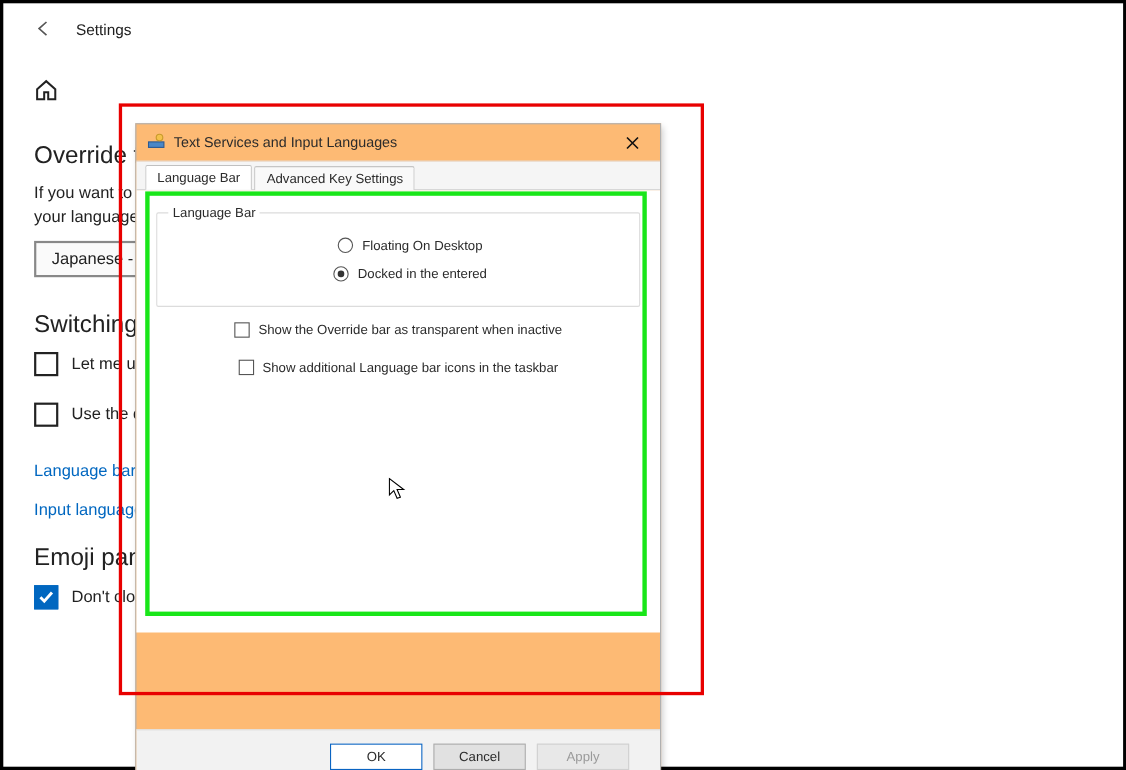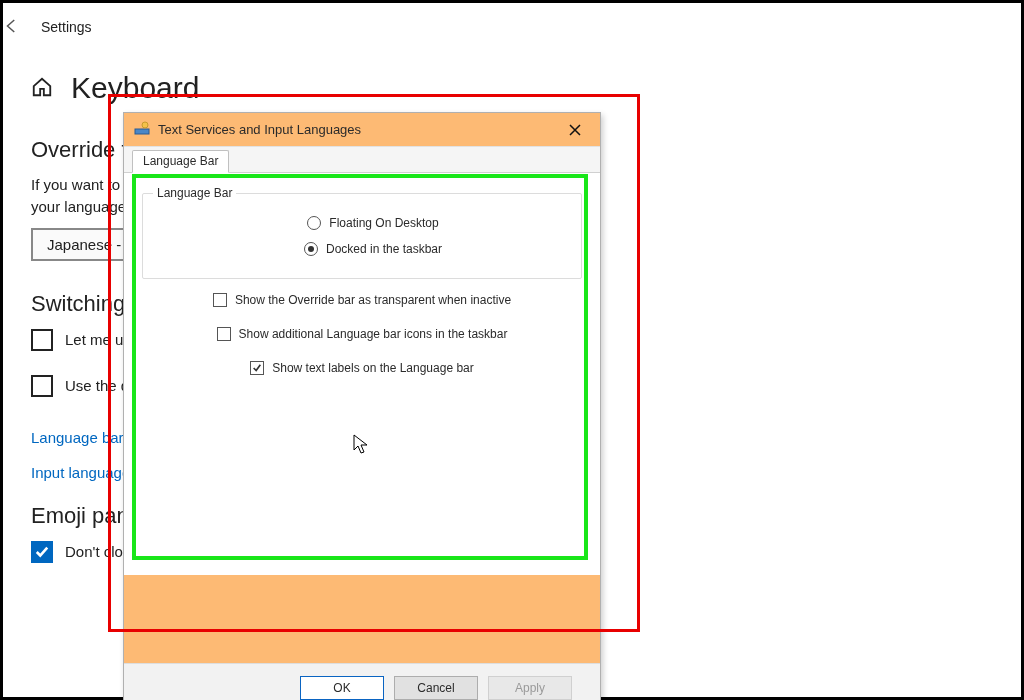--- a/index.html
+++ b/index.html
@@ -16,21 +16,21 @@
     border: 3px solid #000;
     box-sizing: border-box;
   }
   
   .settings-page {
     position: absolute; inset: 3px;
     padding: 8px 0 0 0;
   }
   .settings-header {
     display: flex; align-items: center; gap: 20px;
-    height: 32px; 
+    height: 32px; padding-left: 28px;
   }
   .back-arrow svg { width: 18px; height: 18px; stroke:#555; }
   .settings-title { font-size: 14px; }
   .page-body { padding-left: 28px; padding-top: 28px; }
   .page-heading-row { display: flex; align-items: center; gap: 18px; margin-bottom: 32px;}
   .home-icon svg { width: 22px; height: 22px; stroke:#222; fill:none; stroke-width:2;}
   .page-heading { font-size: 30px; font-weight:400; }
   .section-heading {
     font-size: 22px; font-weight: 400; margin: 0 0 12px 0; color:#222;
   }
@@ -181,21 +181,20 @@
   </div>
 
   <div class="page-body">
 
     <div class="page-heading-row">
       <span class="home-icon">
         <svg viewBox="0 0 24 24">
             <path d="M3 11 L12 3 L21 11 V21 H14 V14 H10 V21 H3 Z"></path>
           </svg>
       </span>
-      <span class="page-heading">Keyboard</span>
     </div>
 
     <h3 class="section-heading">Override f</h3>
     <p class="body-text">If you want to</p>
     <p class="body-text" style="margin-top:-8px;">your language</p>
     <div class="language-select">Japanese - M</div>
 
     <h3 class="section-heading">Switching</h3>
     <div class="check-row">
       <span class="checkbox"></span>
@@ -233,51 +232,44 @@
     <span class="dlg-title">Text Services and Input Languages</span>
     <span class="dlg-close">
       <svg viewBox="0 0 12 12">
           <path d="M1 1 L11 11 M11 1 L1 11"></path>
         </svg>
     </span>
   </div>
 
   <div class="dlg-tabs">
     <div class="dlg-tab active">Language Bar</div>
+    <div class="dlg-tab">Advanced Key Settings</div>
   </div>
 
   <div class="dlg-content">
     <div class="groupbox">
       <span class="legend">Language Bar</span>
 
       <div class="radio-row">
         <span class="radio"></span>
         <span>Floating On Desktop</span>
       </div>
       <div class="radio-row">
         <span class="radio checked"></span>
-        <span>Docked in the taskbar</span>
+        <span>Docked in the entered</span>
       </div>
     </div>
 
     <div class="check-row-sm" style="margin-top:14px;">
       <span class="check-sm"></span>
       <span>Show the Override bar as transparent when inactive</span>
     </div>
     <div class="check-row-sm">
       <span class="check-sm"></span>
       <span>Show additional Language bar icons in the taskbar</span>
-    </div>
-    <div class="check-row-sm">
-      <span class="check-sm checked">
-        <svg viewBox="0 0 12 12">
-            <path d="M2 6 L5 9 L10 2"></path>
-          </svg>
-      </span>
-      <span>Show text labels on the Language bar</span>
     </div>
   </div>
 
   <div class="dlg-buttons">
     <div class="dlg-btn default">OK</div>
     <div class="dlg-btn">Cancel</div>
     <div class="dlg-btn disabled">Apply</div>
   </div>
 </div>
 

